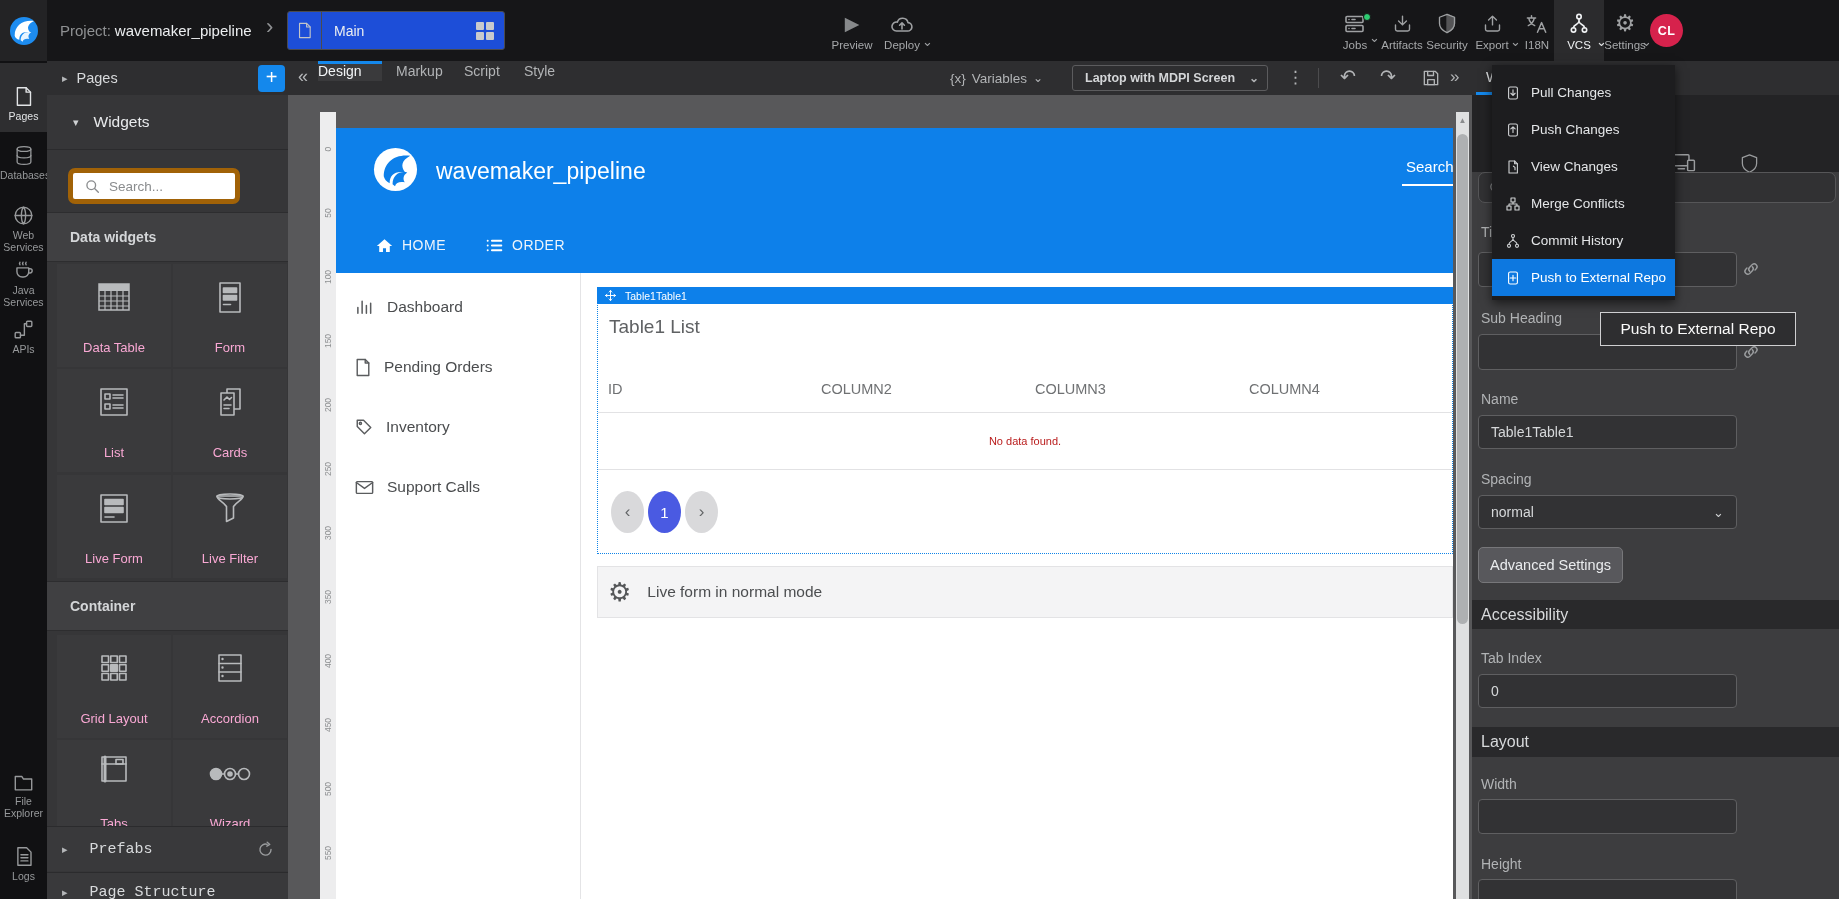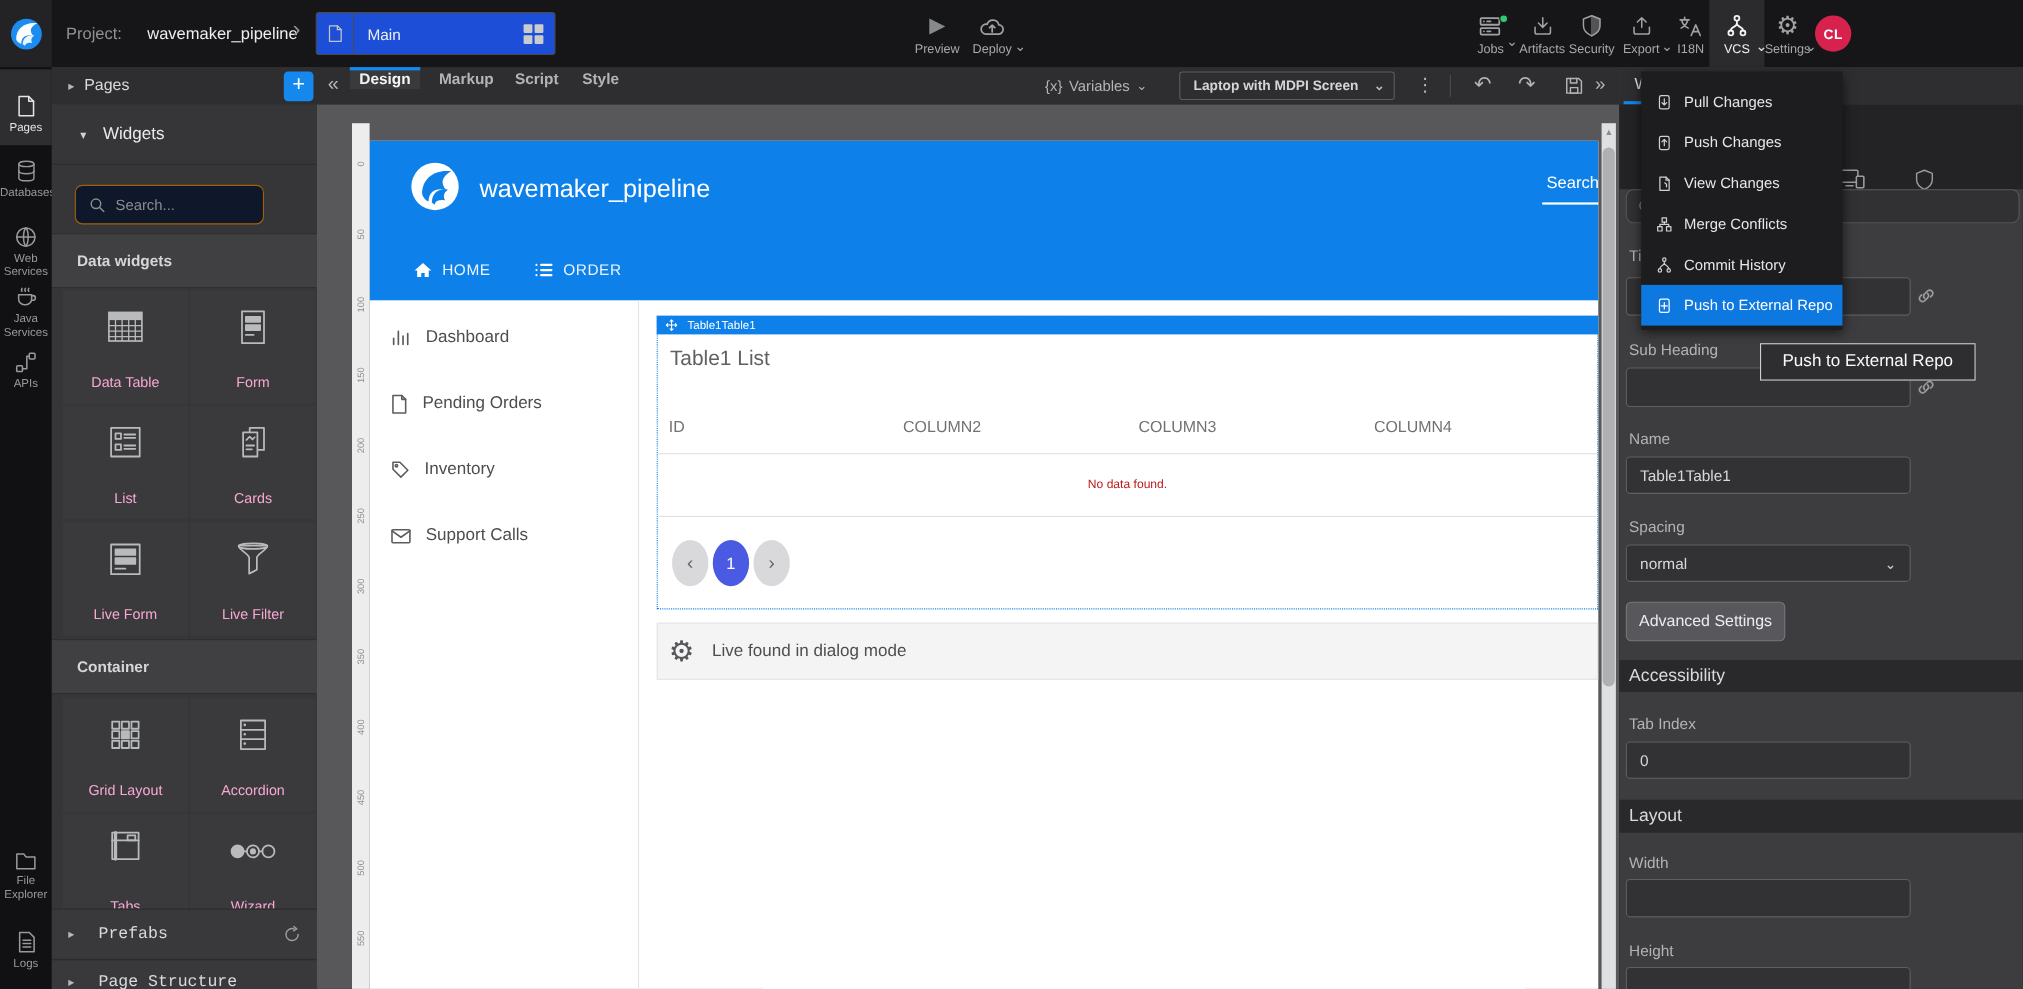--- a/index.html
+++ b/index.html
@@ -7,41 +7,41 @@
   body { font-family:"Liberation Sans", sans-serif; }
   #app { position:relative; width:1839px; height:899px; background:#161618; overflow:hidden; color:#ddd; font-size:13px; }
   .abs { position:absolute; }
   svg { display:block; }
   .stroke { fill:none; stroke:currentColor; stroke-width:1.6; stroke-linecap:round; stroke-linejoin:round; }
 
   
   #topbar { left:0; top:0; width:1839px; height:61px; background:#161618; }
   #logo-tile { left:0; top:0; width:47px; height:61px; background:#232325; display:flex; align-items:center; justify-content:center; }
   #project { left:60px; top:0; height:61px; display:flex; align-items:center; font-size:15px; }
-  #project .plabel { color:#8f9193; margin-right:23px; }
+  #project .plabel { color:#8f9193; margin-right:4px; }
   #project .pname { color:#eceef0; }
   #proj-chev { left:266px; top:14px; font-size:22px; color:#8f9193; }
   #main-tab { left:287px; top:11px; width:218px; height:39px; background:#1d4ed8; border:1px solid #4b4b4d; border-radius:3px; display:flex; align-items:center; }
   #main-tab .docbox { width:34px; height:100%; border-right:1px solid #4b4b4d; display:flex; align-items:center; justify-content:center; color:#c3c5c7; }
   #main-tab .mlabel { margin-left:12px; font-size:14px; color:#eceef0; flex:1; }
   #main-tab .gridico { margin-right:10px; display:grid; grid-template-columns:8px 8px; grid-template-rows:8px 8px; gap:2px; }
   #main-tab .gridico i { background:#c9cbcd; border-radius:1px; }
   .tb-item { position:absolute; top:0; height:61px; width:52px; display:flex; flex-direction:column; align-items:center; justify-content:center; color:#9fa1a3; }
   .tb-item .lbl { font-size:11.5px; margin-top:4px; color:#a6a8aa; white-space:nowrap; }
   .tb-item .ic { height:24px; display:flex; align-items:flex-end; }
   .chev-sm { position:absolute; font-size:13px; color:#9fa1a3; }
   #vcs-active-bg { left:1554px; top:0; width:50px; height:61px; background:#2b2b2d; }
   #vcs-item .lbl, #vcs-item .ic { color:#f0f2f4; }
   #jobs-dot { left:1363px; top:13px; width:8px; height:8px; border-radius:50%; background:#2ecc71; border:1px solid #161618; }
   #avatar { left:1650px; top:14px; width:33px; height:33px; border-radius:50%; display:flex; align-items:center; justify-content:center; font-size:12.5px; font-weight:bold; color:#fff; letter-spacing:.5px; }
 
   
   #toolbar { left:288px; top:61px; width:1184px; height:34px; background:#2e2e30; display:flex; align-items:center; }
   #collapse-left { position:absolute; left:10px; top:5px; font-size:18px; color:#b5b7b9; }
-  .ed-tab { position:absolute; top:0; height:20px; display:flex; align-items:center; justify-content:center; font-size:14px; color:#b2b4b6;font-weight:bold; }
+  .ed-tab { position:absolute; top:0; height:20px; display:flex; align-items:center; font-size:14px; color:#b2b4b6; }
   .ed-tab.active { background:#3a3a3c; color:#f2f4f6; }
   .ed-tab.active::before { content:""; position:absolute; left:0; top:0; width:100%; height:3px; background:#1488ec; }
   #vars { position:absolute; left:662px; top:0; height:34px; display:flex; align-items:center; color:#b2b4b6; font-size:13.5px; gap:6px; }
   #device-select { position:absolute; left:784px; top:4px; width:196px; height:26px; border:1px solid #5c5c5e; border-radius:3px; display:flex; align-items:center; font-size:12.5px; color:#d4d6d8; padding:0 8px 0 12px;font-weight:bold; }
   #device-select .dchev { margin-left:auto; font-size:12px; color:#b2b4b6; }
   #more-dots { position:absolute; left:999px; top:6px; font-size:17px; color:#b2b4b6; letter-spacing:0; }
   #tb-divider { position:absolute; left:1030px; top:7px; width:1px; height:20px; background:#4c4c4e; }
   .tb-glyph { position:absolute; top:4px; font-size:19px; color:#b2b4b6; }
 
   
@@ -53,21 +53,21 @@
 
   
   #leftpanel { left:47px; top:61px; width:241px; height:838px; background:#363638; overflow:hidden; }
   #panel-pages-row { left:0; top:0; width:241px; height:34px; background:#2e2e30; display:flex; align-items:center; }
   #panel-pages-row .caret { color:#b5b7b9; font-size:11px; margin-left:15px; }
   #panel-pages-row .t { color:#d8dadc; font-size:14.5px; margin-left:9px; }
   #add-page-btn { position:absolute; left:211px; top:4px; width:27px; height:27px; background:#1488ec; border-radius:4px; color:#fff; font-size:20px; line-height:25px; text-align:center; }
   #widgets-header { left:0; top:34px; width:241px; height:55px; border-bottom:1px solid #2b2b2d; display:flex; align-items:center; }
   #widgets-header .caret { color:#cfd1d3; font-size:11px; margin-left:26px; }
   #widgets-header .t { color:#e8eaec; font-size:15.5px; margin-left:15px; }
-  #widget-search { left:21px; top:107px; width:172px; height:36px; background:#0f172a; border:1px solid #a16207; border-radius:7px; display:flex; align-items:center; color:#8a8c8e; }
+  #widget-search { left:21px; top:107px; width:172px; height:36px; background:#ffffff; border:5px solid #a16207; border-radius:7px; display:flex; align-items:center; color:#8a8c8e; }
   #widget-search svg { margin-left:12px; }
   #widget-search .ph { margin-left:9px; font-size:13.5px; }
   .section-bar { left:0; width:241px; height:50px; background:#404042; border-top:1px solid #2d2d2f; border-bottom:1px solid #2d2d2f; display:flex; align-items:center; }
   .section-bar .t { color:#d4d6d8; font-size:14px; font-weight:bold; margin-left:23px; }
   .tile { position:absolute; width:114px; height:103px; background:#3a3a3c; color:#b8babc; }
   .tile .tic { position:absolute; left:0; top:16px; width:100%; display:flex; justify-content:center; }
   .tile .tlbl { position:absolute; left:0; bottom:12px; width:100%; text-align:center; font-size:13px; color:#f9a8d4; }
   .prow { left:0; width:241px; background:#39393b; border-top:1px solid #2b2b2d; display:flex; align-items:center; }
   .prow .caret { color:#b5b7b9; font-size:11px; margin-left:15px; }
   .prow .t { color:#d8dadc; font-size:15px; margin-left:22px;font-family:Liberation Mono, monospace; }
@@ -614,21 +614,21 @@
         <span class="col-h" style="left:651px;">COLUMN4</span>
         <div id="tbl-hline1" class="abs"></div>
         <div id="tbl-empty" class="abs">No data found.</div>
         <div class="pg-pill" style="left:13px;">‹</div>
         <div class="pg-pill active" style="left:50px;background:#4a5ae2;">1</div>
         <div class="pg-pill" style="left:87px;">›</div>
       </div>
 
       <div id="live-row" class="abs">
         <span class="gear">⚙</span>
-        <span class="t">Live found in dialog mode</span>
+        <span class="t">Live form in normal mode</span>
       </div>
     </div>
 
     <div id="canvas-scroll" class="abs">
       <span class="up">▲</span>
       <span class="thumb"></span>
     </div>
   </div>
 
   <div id="rightpanel" class="abs">

